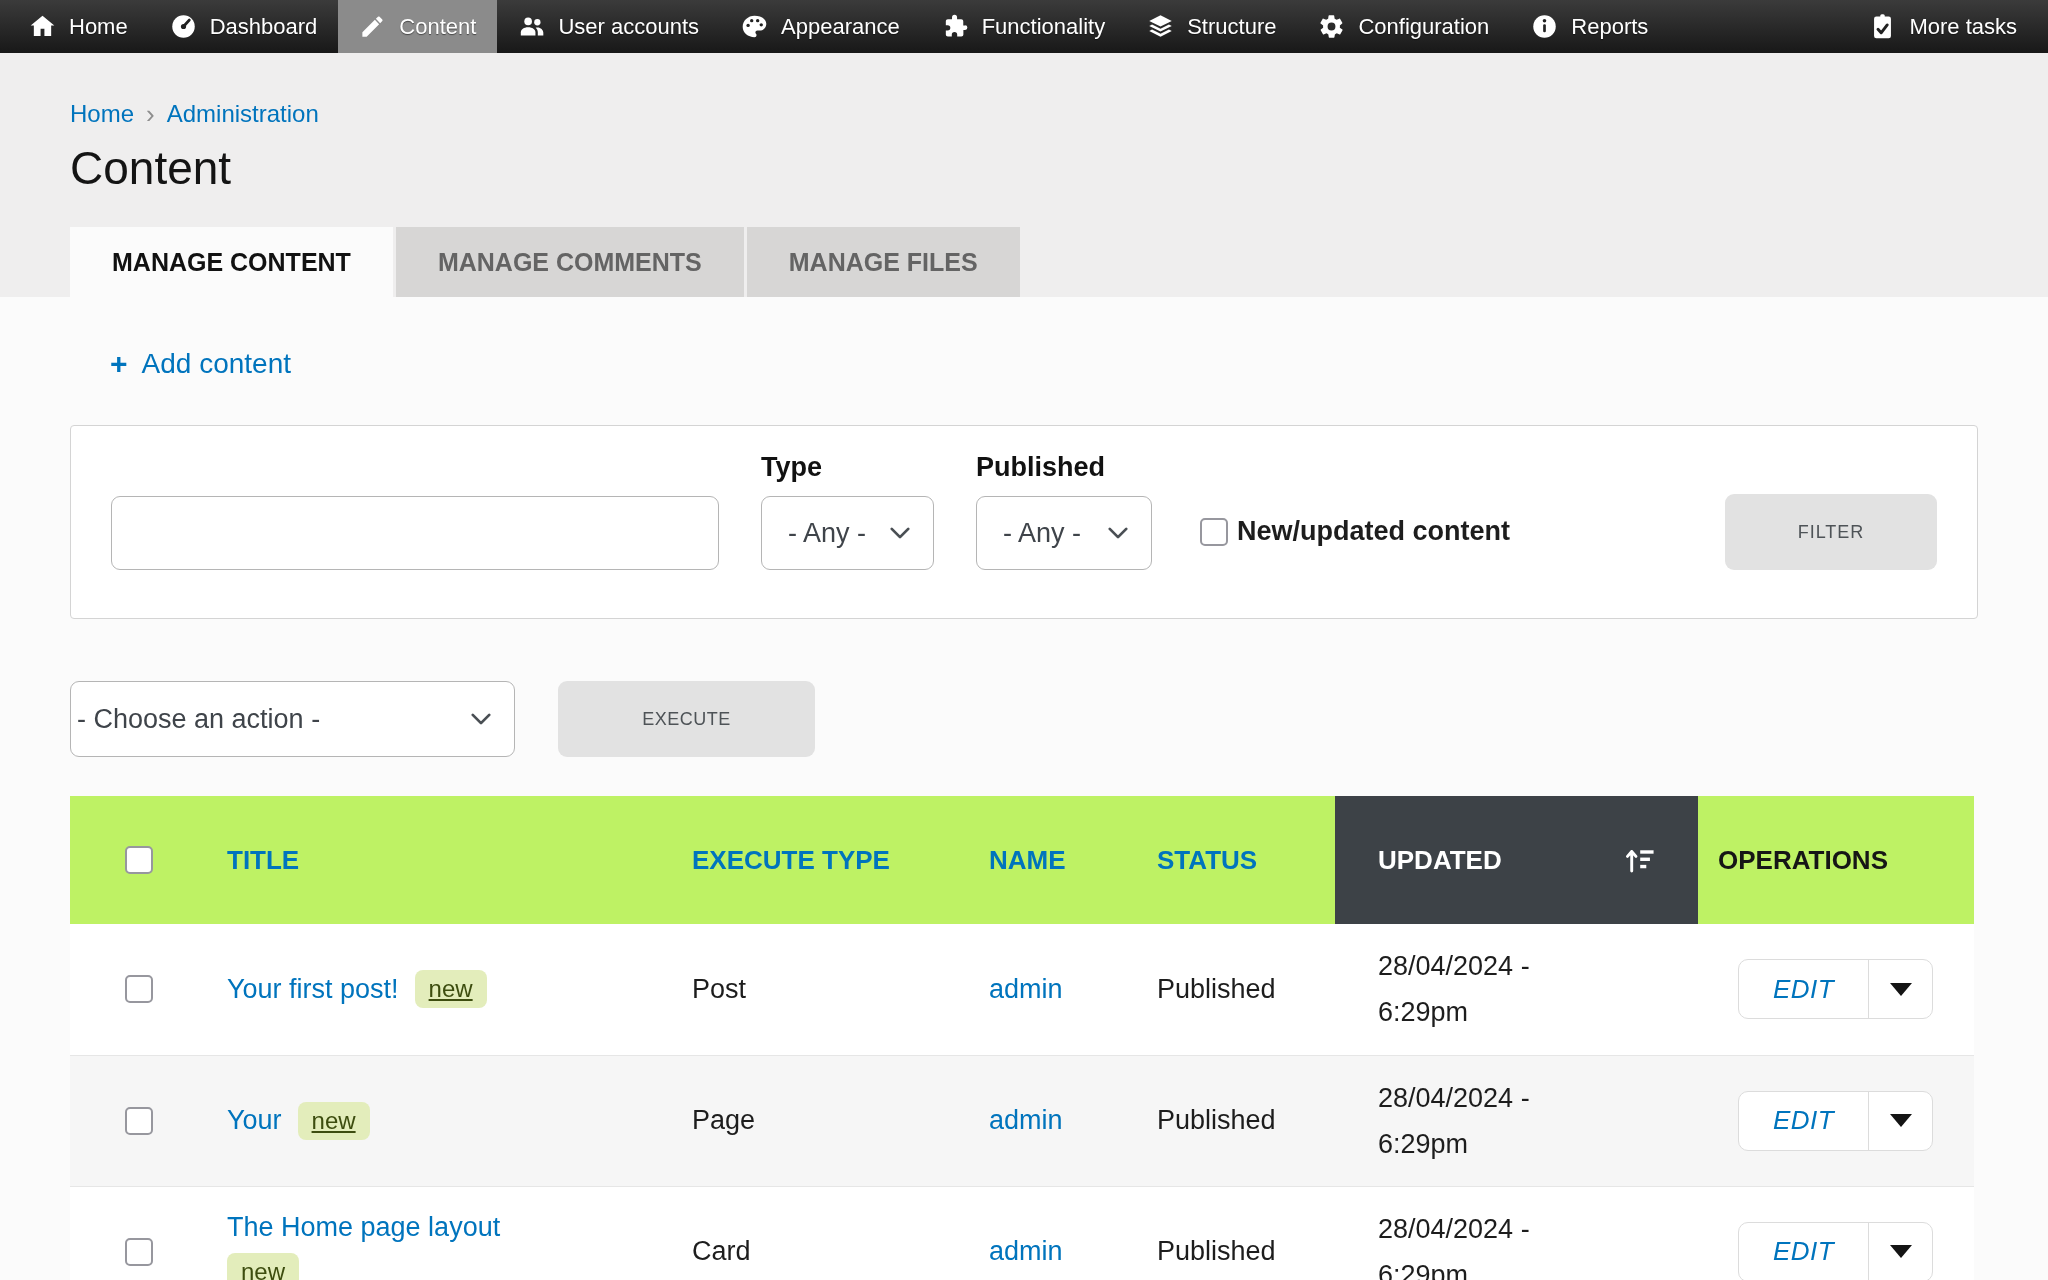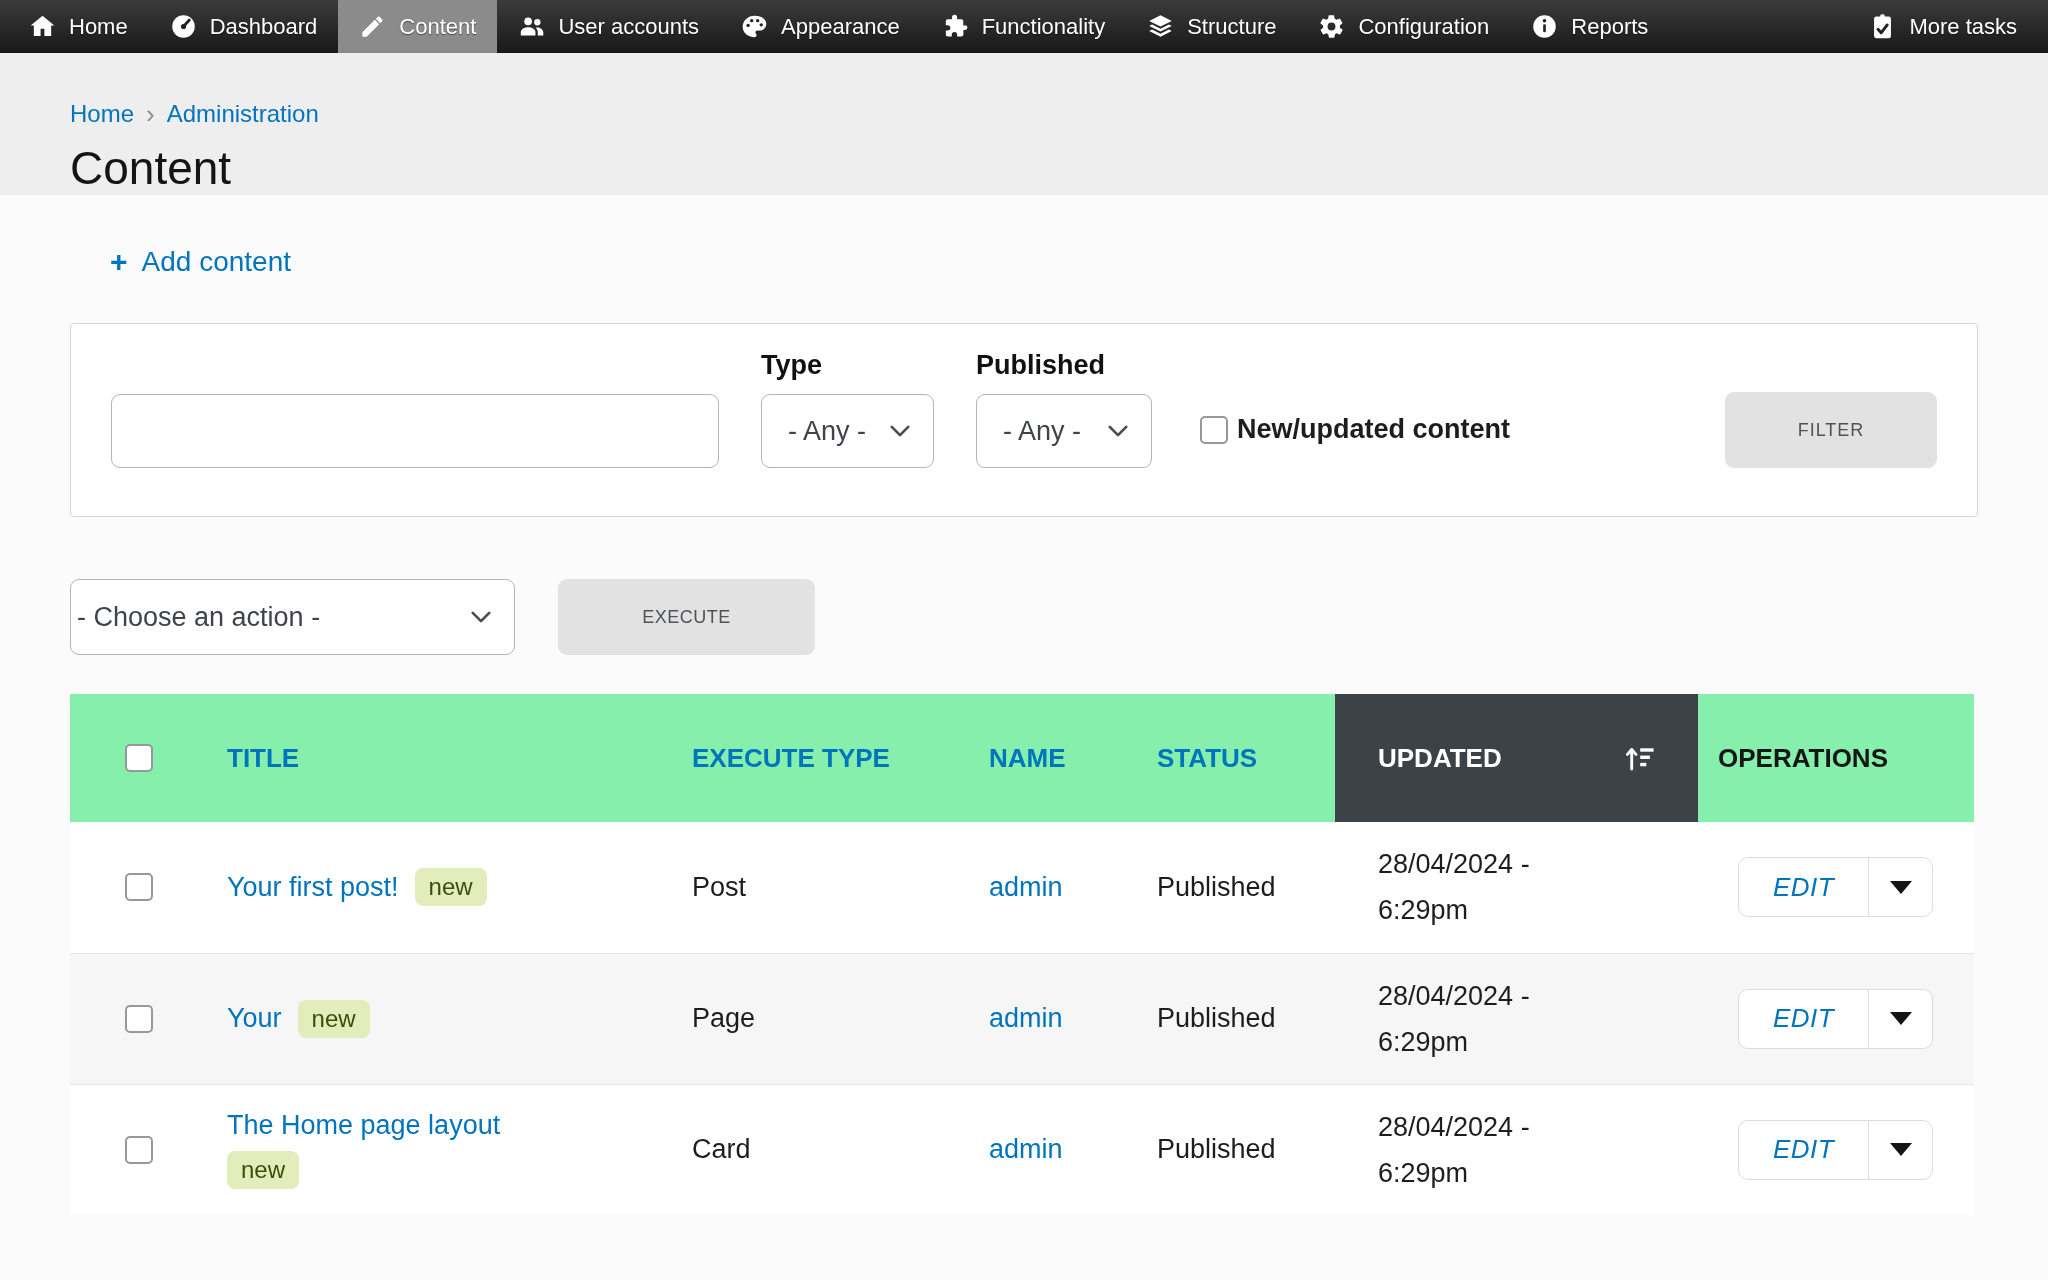--- a/index.html
+++ b/index.html
@@ -161,21 +161,21 @@
 
   
   .content-table {
     margin-top: 39px;
     width: 1904px;
     border-collapse: collapse;
     table-layout: fixed;
   }
   .content-table th, .content-table td { vertical-align: middle; text-align: left; }
   thead th {
-    background: #86efac;
+    background: #bef264;
     height: 128px;
     font-size: 26px;
     font-weight: 700;
     padding: 0 0 0 20px;
     line-height: 44px;
   }
   thead th a { color: #0074bd; }
   th.ops-col { color: #161616; }
   th.updated-col {
     background: #3d4247;
@@ -199,20 +199,21 @@
   tbody a { color: #0074bd; }
   .title-cell { display: flex; align-items: center; flex-wrap: wrap; gap: 10px 16px; }
   .title-cell.narrow { max-width: 330px; }
   .badge {
     background: #e3edbb;
     color: #3d4d0f;
     font-size: 24px;
     padding: 5px 14px;
     border-radius: 8px;
     white-space: nowrap;
+    text-decoration: underline;
   }
   td.updated-cell { padding-left: 43px; }
   .updated-text { width: 215px; line-height: 46px; }
 
   .edit-btn {
     display: inline-flex;
     align-items: stretch;
     height: 60px;
     border: 1px solid #dcdcdc;
     border-radius: 10px;
@@ -323,20 +324,25 @@
   </div>
 </div>
 
 <div class="page-header">
   <div class="breadcrumb">
     <a href="#">Home</a>
     <span class="sep">›</span>
     <a href="#">Administration</a>
   </div>
   <div class="page-title">Content</div>
+  <div class="tabs">
+    <div class="tab active">MANAGE CONTENT</div>
+    <div class="tab">MANAGE COMMENTS</div>
+    <div class="tab">MANAGE FILES</div>
+  </div>
 </div>
 
 <div class="main">
 
   <a href="#" class="add-content">
     <span class="plus">+</span>
     <span>Add content</span>
   </a>
 
   

